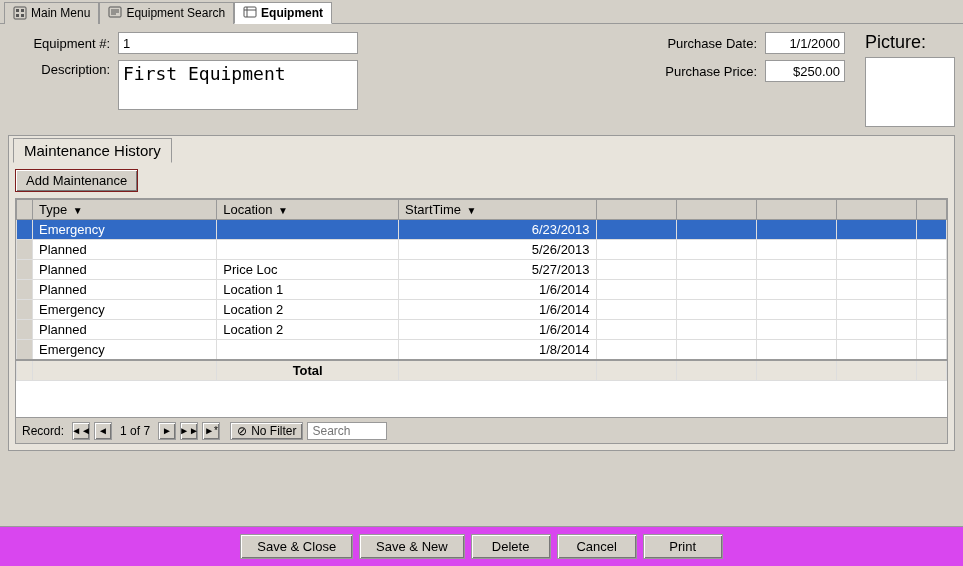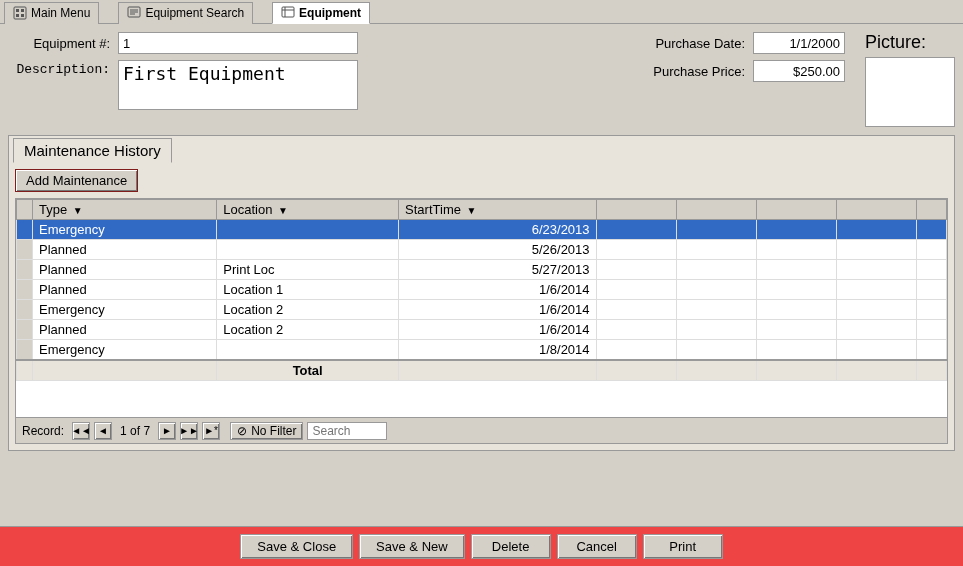--- a/index.html
+++ b/index.html
@@ -24,21 +24,21 @@
     .tab {
       display: flex;
       align-items: center;
       padding: 2px 8px;
       border: 1px solid #999;
       border-bottom: none;
       background: #d4d0c8;
       cursor: pointer;
       font-size: 12px;
       height: 22px;
-      margin-right: 19px;
+      margin-right: 0;
     }
     .tab.active {
       background: #fff;
       font-weight: bold;
       border-bottom: 1px solid #fff;
       z-index: 1;
     }
     .tab-icon {
       width: 14px;
       height: 14px;
@@ -102,21 +102,21 @@
       width: 120px;
       text-align: right;
       padding-right: 8px;
     }
     .form-input-right {
       border: 1px solid #999;
       background: #fff;
       padding: 2px 4px;
       height: 22px;
       font-size: 13px;
-      width: 92px;
+      width: 80px;
       text-align: right;
     }
     .picture-area {
       display: flex;
       flex-direction: column;
       align-items: flex-start;
     }
     .picture-label {
       font-size: 18px;
       margin-bottom: 4px;
@@ -266,21 +266,21 @@
       width: 80px;
     }
 
     
     .bottom-bar {
       position: absolute;
       bottom: 0;
       left: 0;
       right: 0;
       height: 40px;
-      background: #ef4444;
+      background: #d946ef;
       border-top: 1px solid #999;
       display: flex;
       align-items: center;
       justify-content: center;
       gap: 6px;
       padding: 4px;
     }
     .bottom-btn {
       background: #d4d0c8;
       border: 1px solid #999;
@@ -290,21 +290,20 @@
       min-width: 80px;
       box-shadow: 1px 1px 0 #fff inset, -1px -1px 0 #777 inset;
     }
 
     
     .desc-row {
       align-items: flex-start;
     }
     .desc-row .form-label {
       padding-top: 2px;
-      font-family: Liberation Mono, monospace;
     }
   </style>
 </head>
 <body>
 
 <div style="position:relative; width:963px; height:566px; background:#d4d0c8; overflow:hidden;">
 
   <div class="tab-bar">
     <div class="tab">
       <span class="tab-icon">
@@ -424,21 +423,21 @@
                   <td style="text-align: right;">5/26/2013</td>
                   <td></td>
                   <td></td>
                   <td></td>
                   <td></td>
                   <td></td>
                 </tr>
                 <tr>
                   <td class="row-selector"></td>
                   <td>Planned</td>
-                  <td>Print Loc</td>
+                  <td>Price Loc</td>
                   <td style="text-align: right;">5/27/2013</td>
                   <td></td>
                   <td></td>
                   <td></td>
                   <td></td>
                   <td></td>
                 </tr>
                 <tr>
                   <td class="row-selector"></td>
                   <td>Planned</td>

